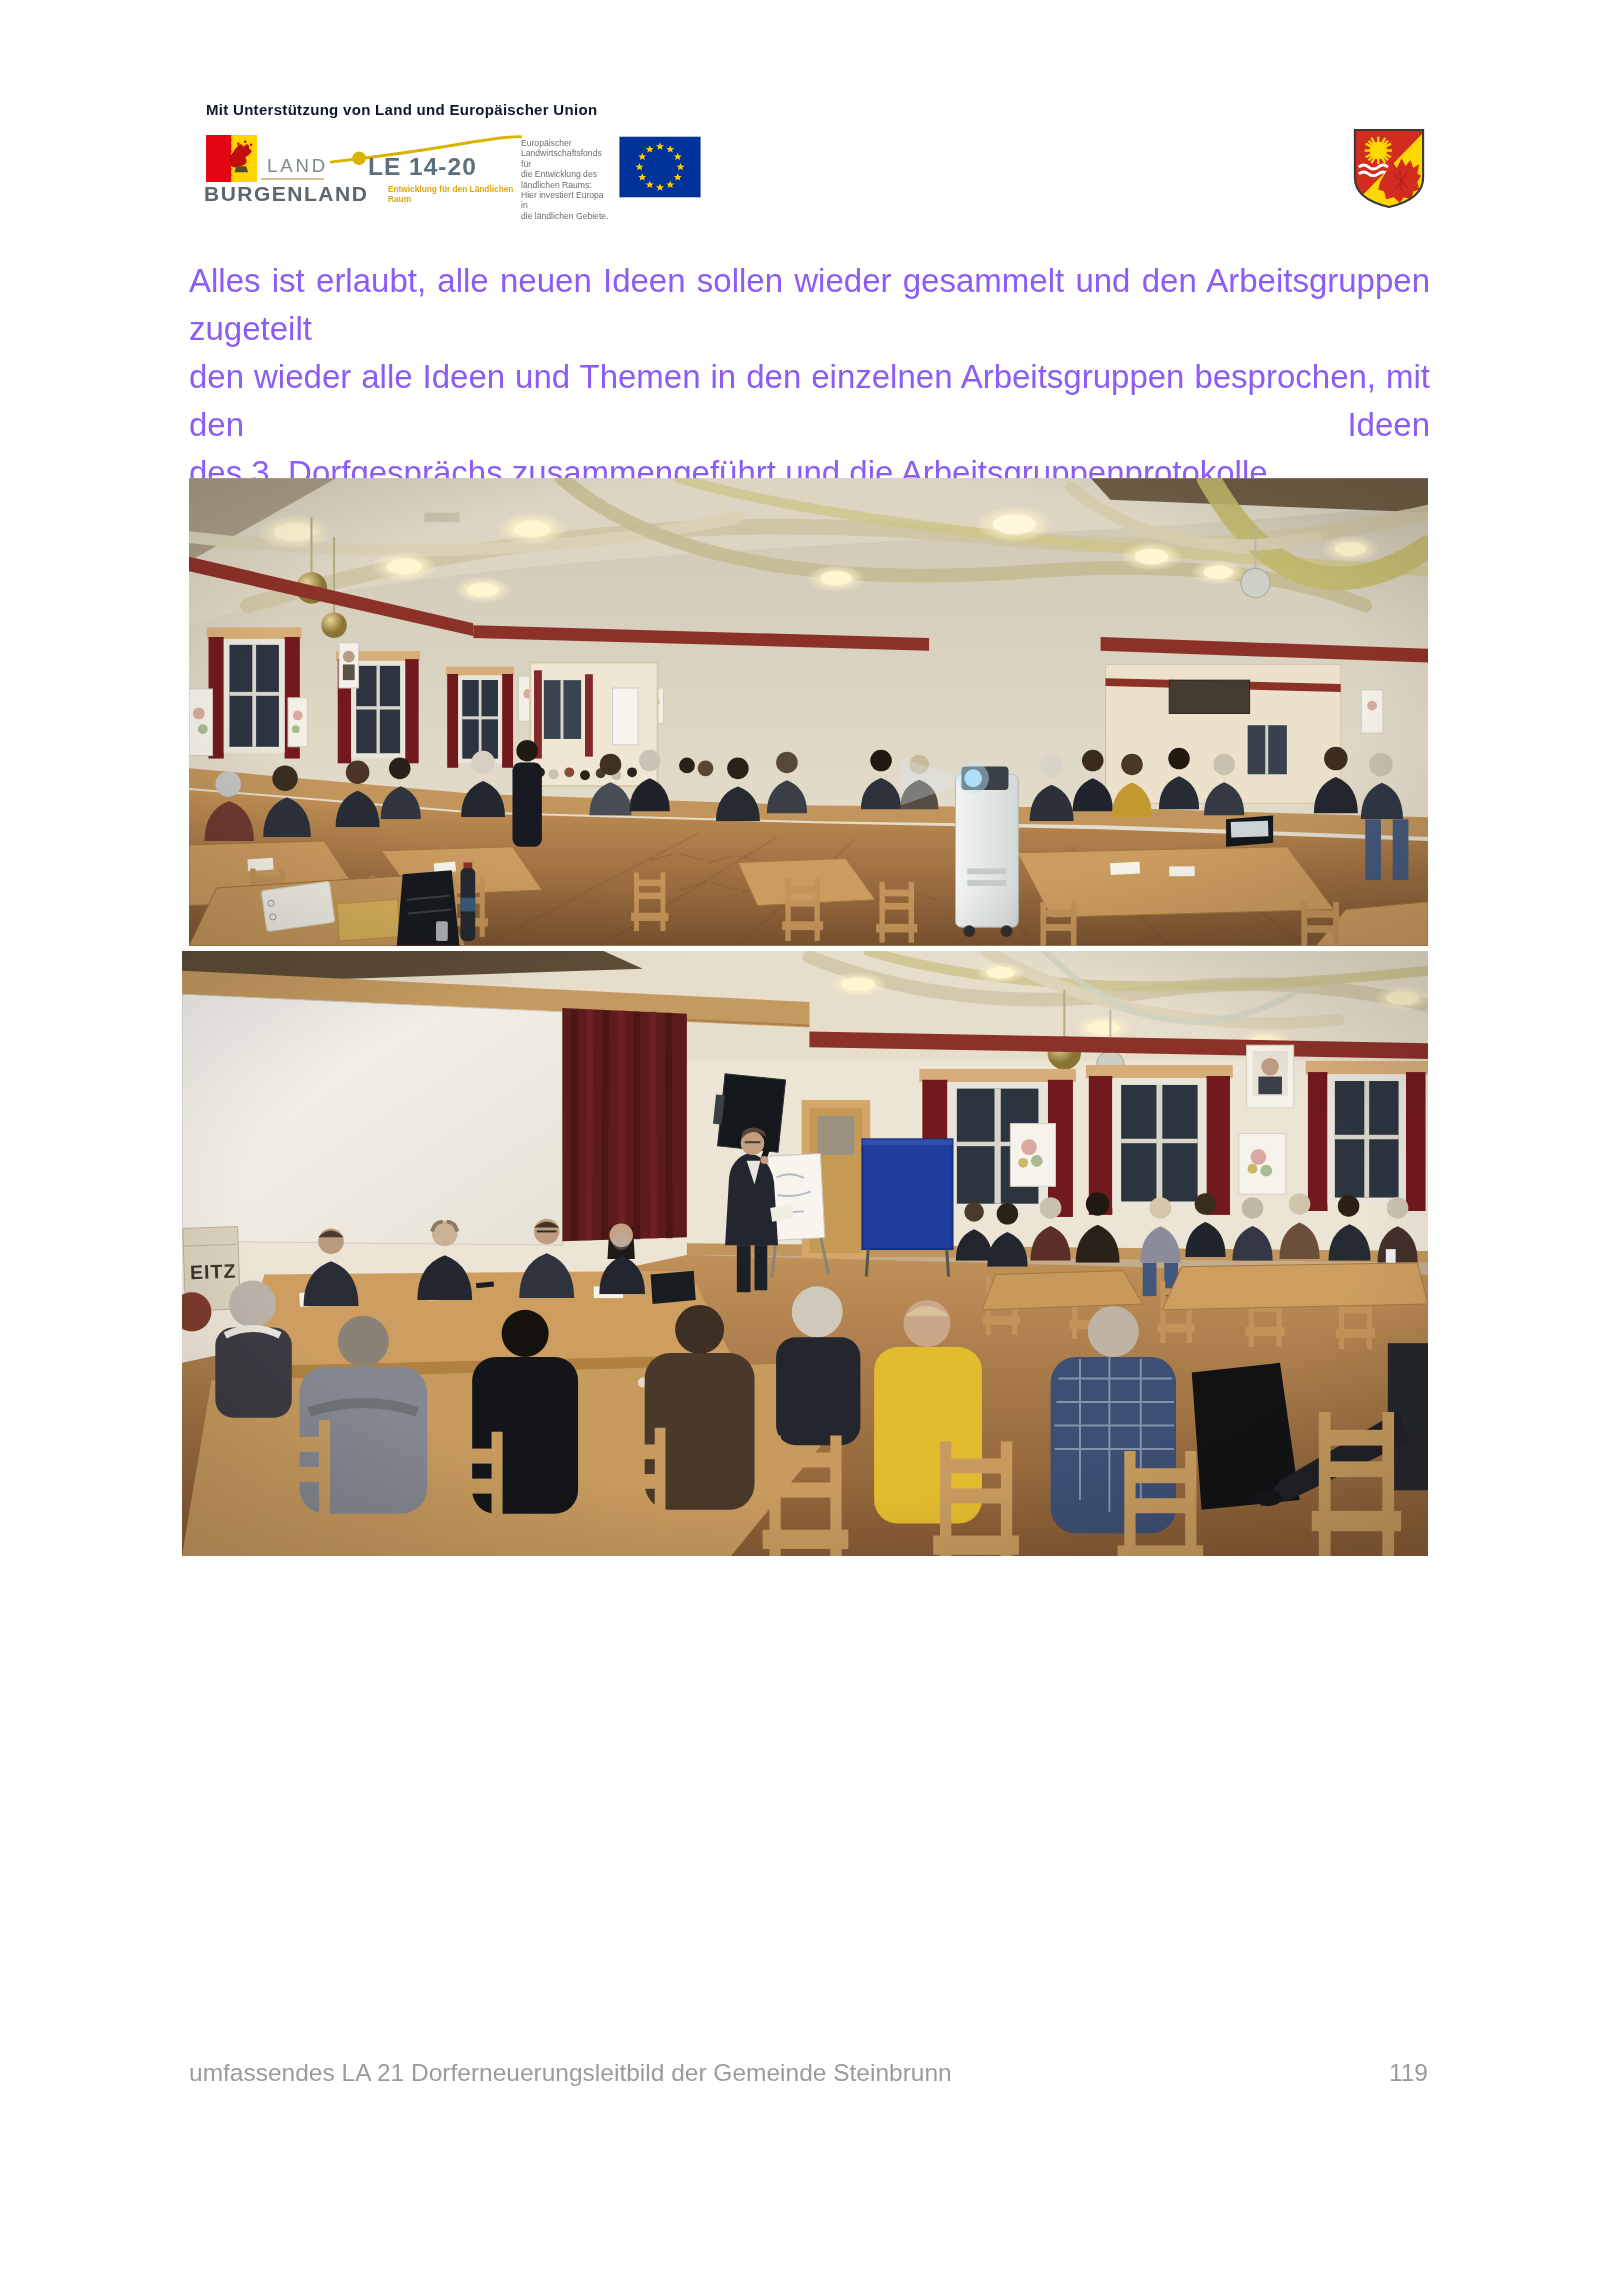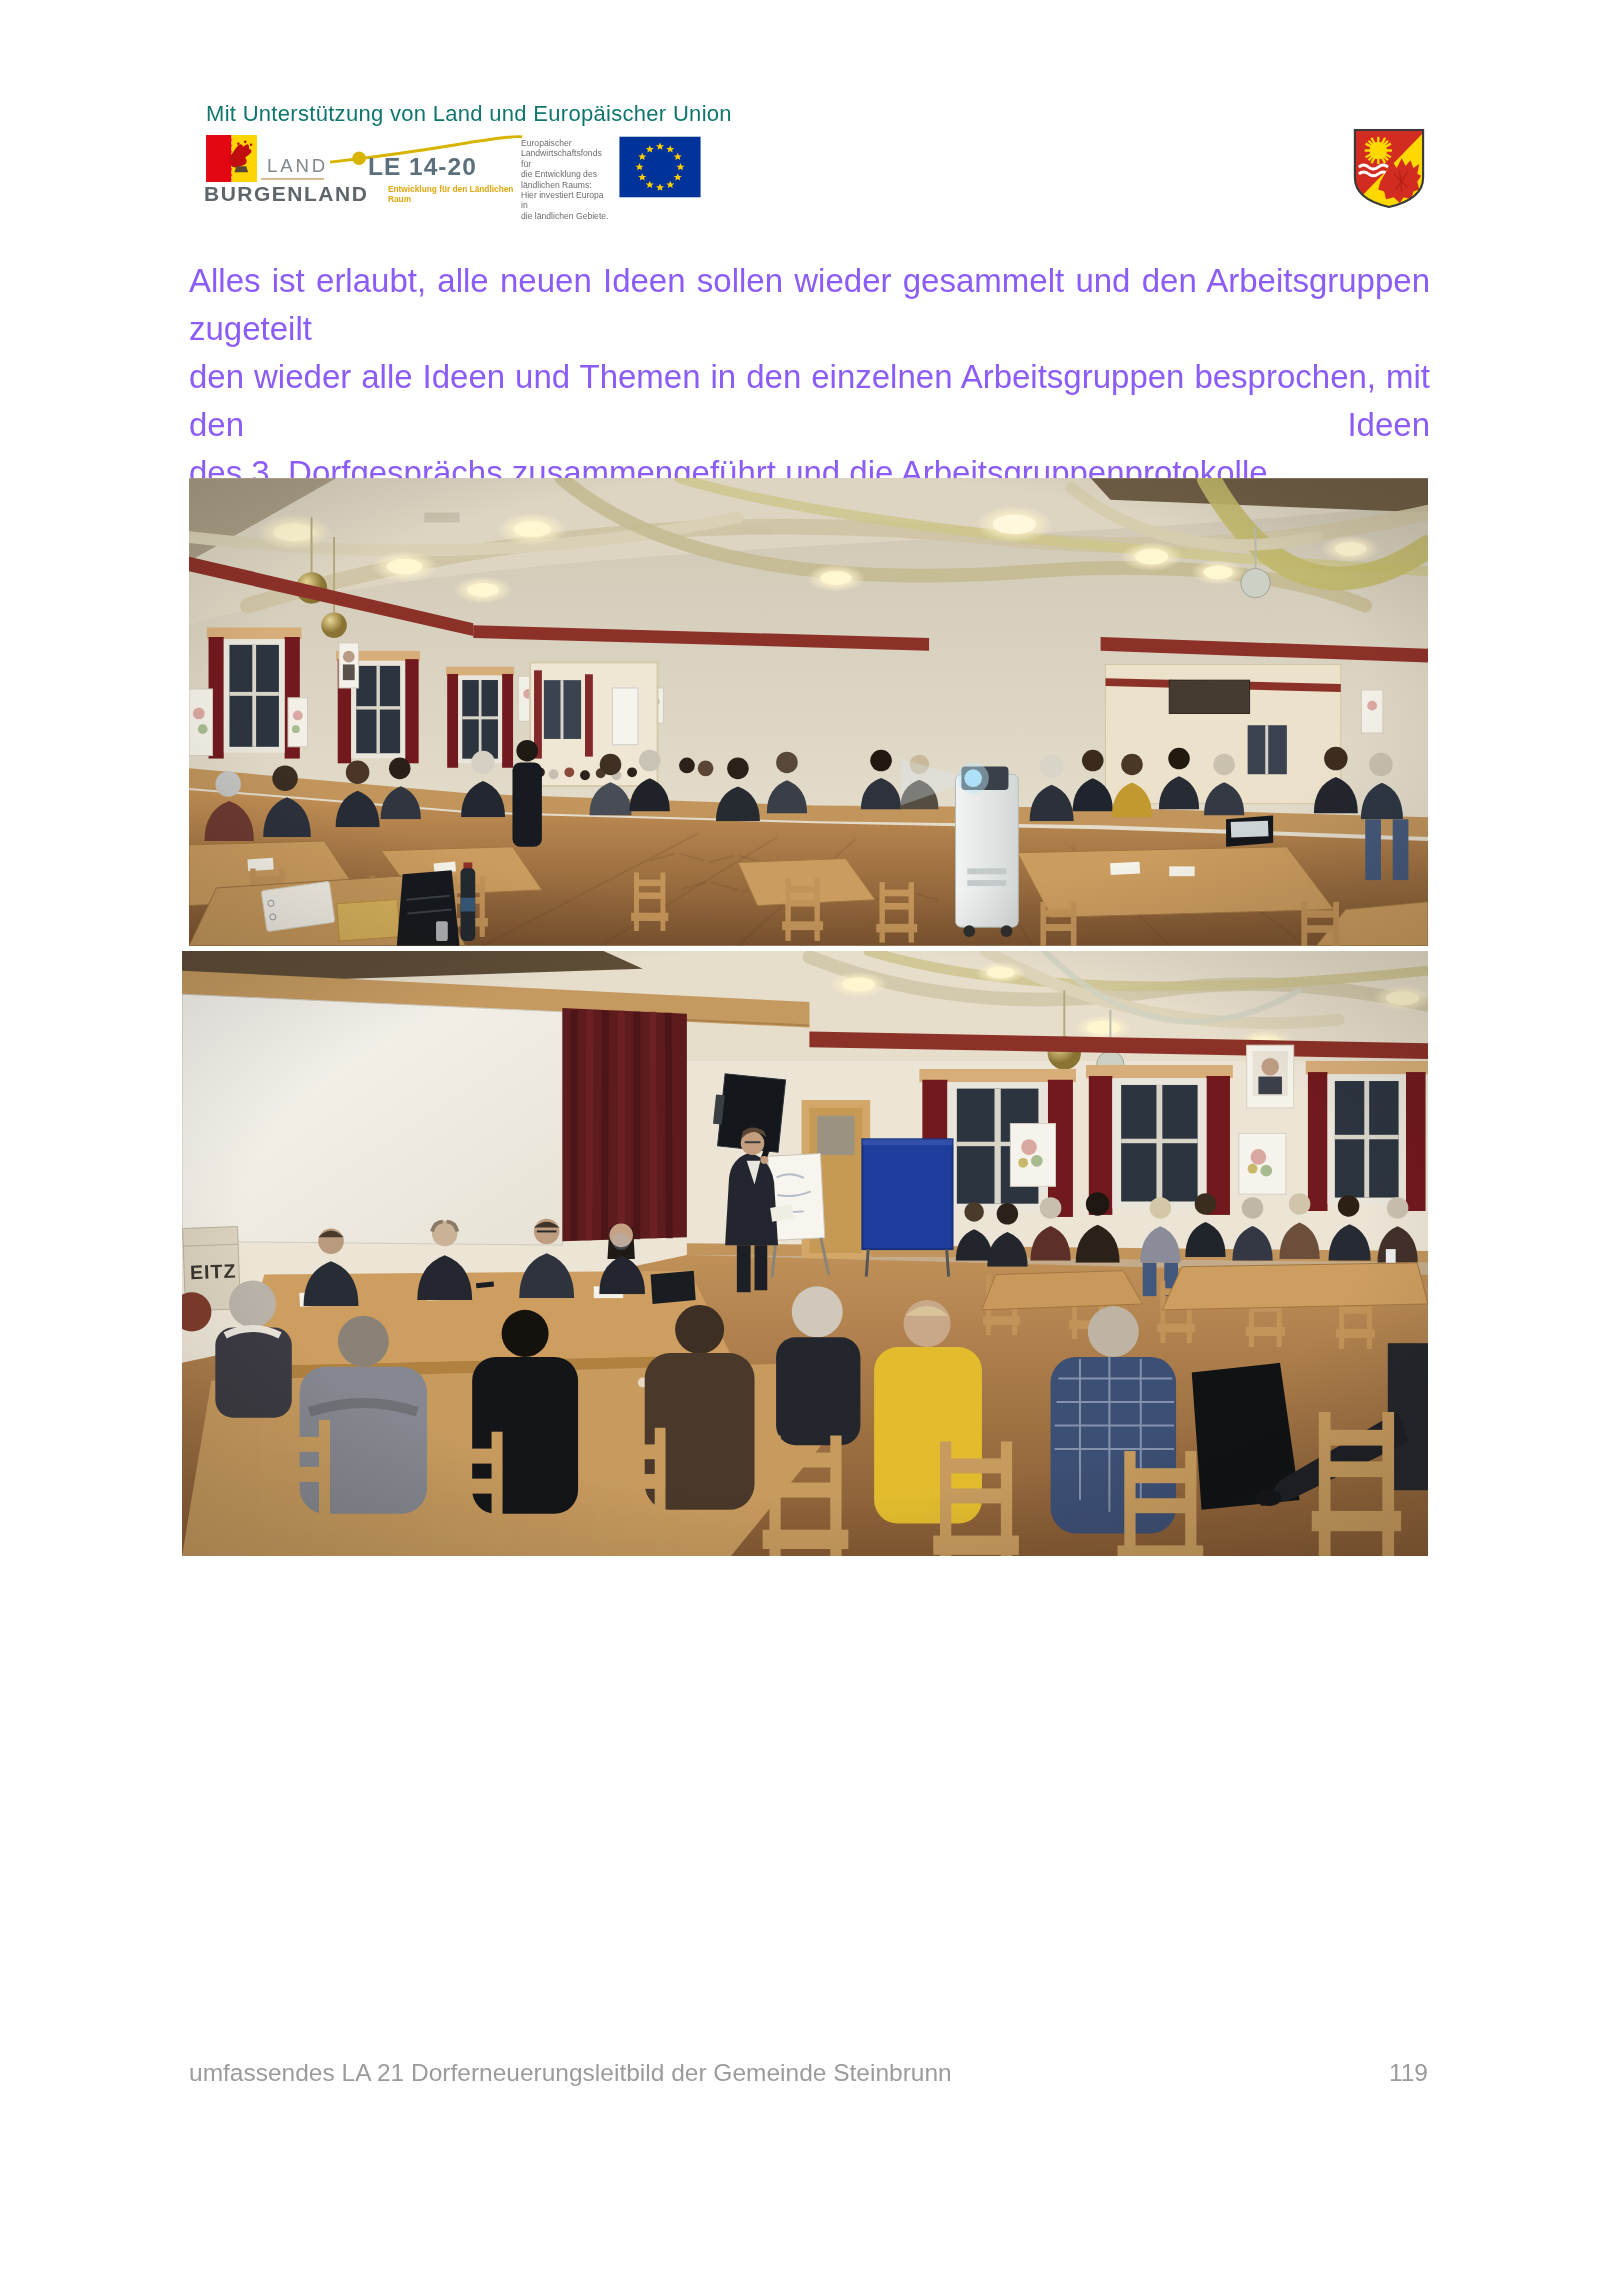--- a/index.html
+++ b/index.html
@@ -1,19 +1,19 @@
 <!DOCTYPE html>
 <html><head>
 <meta charset="utf-8">
 <style>
   html,body{margin:0;padding:0;background:#ffffff;}
   .page{position:relative;width:1621px;height:2293px;background:#ffffff;overflow:hidden;
         font-family:"Liberation Sans",sans-serif;}
   .abs{position:absolute;}
-  .support-line{font-size:22px;font-weight:normal;color:#0f766e;letter-spacing:0.3px;}
+  .support-line{font-size:15px;font-weight:bold;color:#0f172a;letter-spacing:0.3px;}
   .bgl-land{font-size:18.6px;color:#7f888c;letter-spacing:2.9px;}
   .bgl-burgenland{font-size:21px;color:#5e666b;letter-spacing:1.5px;font-weight:bold;}
   .bgl-rule{height:2px;background:#d9bc92;}
   .le-title{font-size:24.5px;color:#5b6f7c;font-weight:bold;letter-spacing:1px;}
   .le-sub{font-size:8.3px;color:#dfa60c;font-weight:bold;padding-left:20px;}
   .eu-text{font-size:8.6px;line-height:10.4px;color:#6d6d6d;text-align:left;}
   .para{width:1241px;font-size:33px;line-height:48px;color:#8b5cf6;}
   .para .jl{text-align:justify;text-align-last:justify;white-space:normal;}
   .para .ll{text-align:left;}
   .footer{font-size:24.5px;color:#9b9b9b;}

